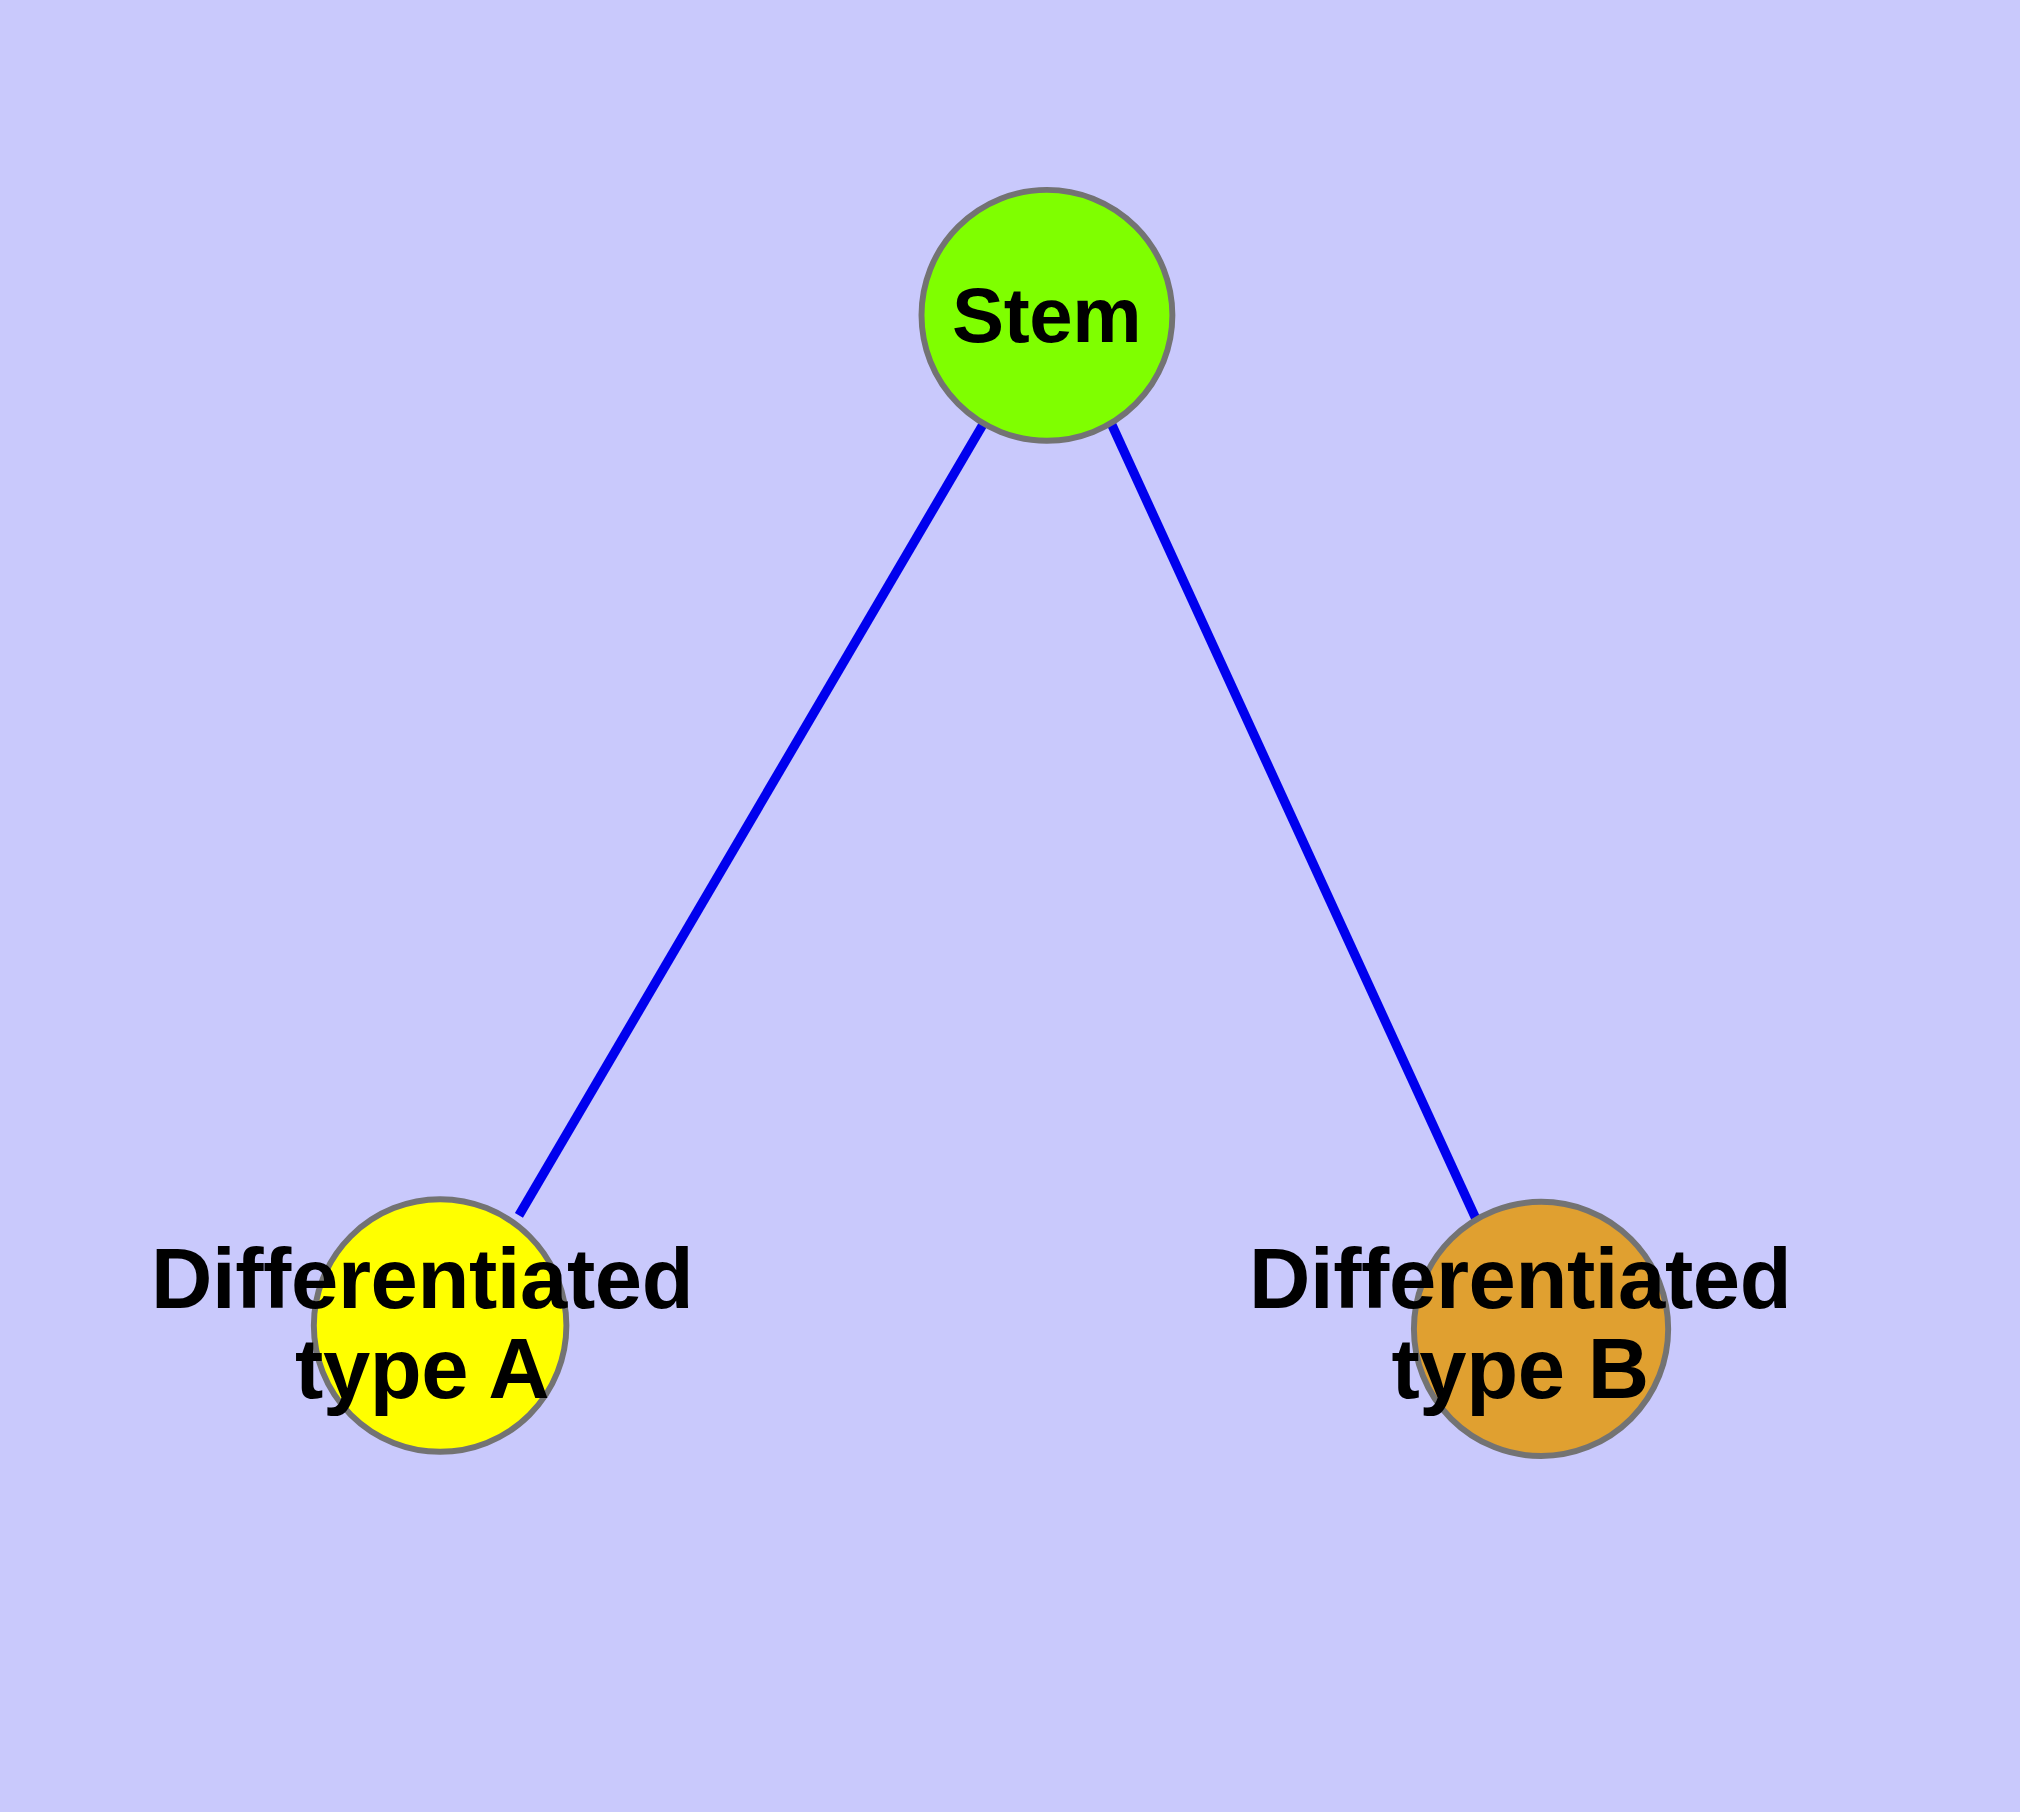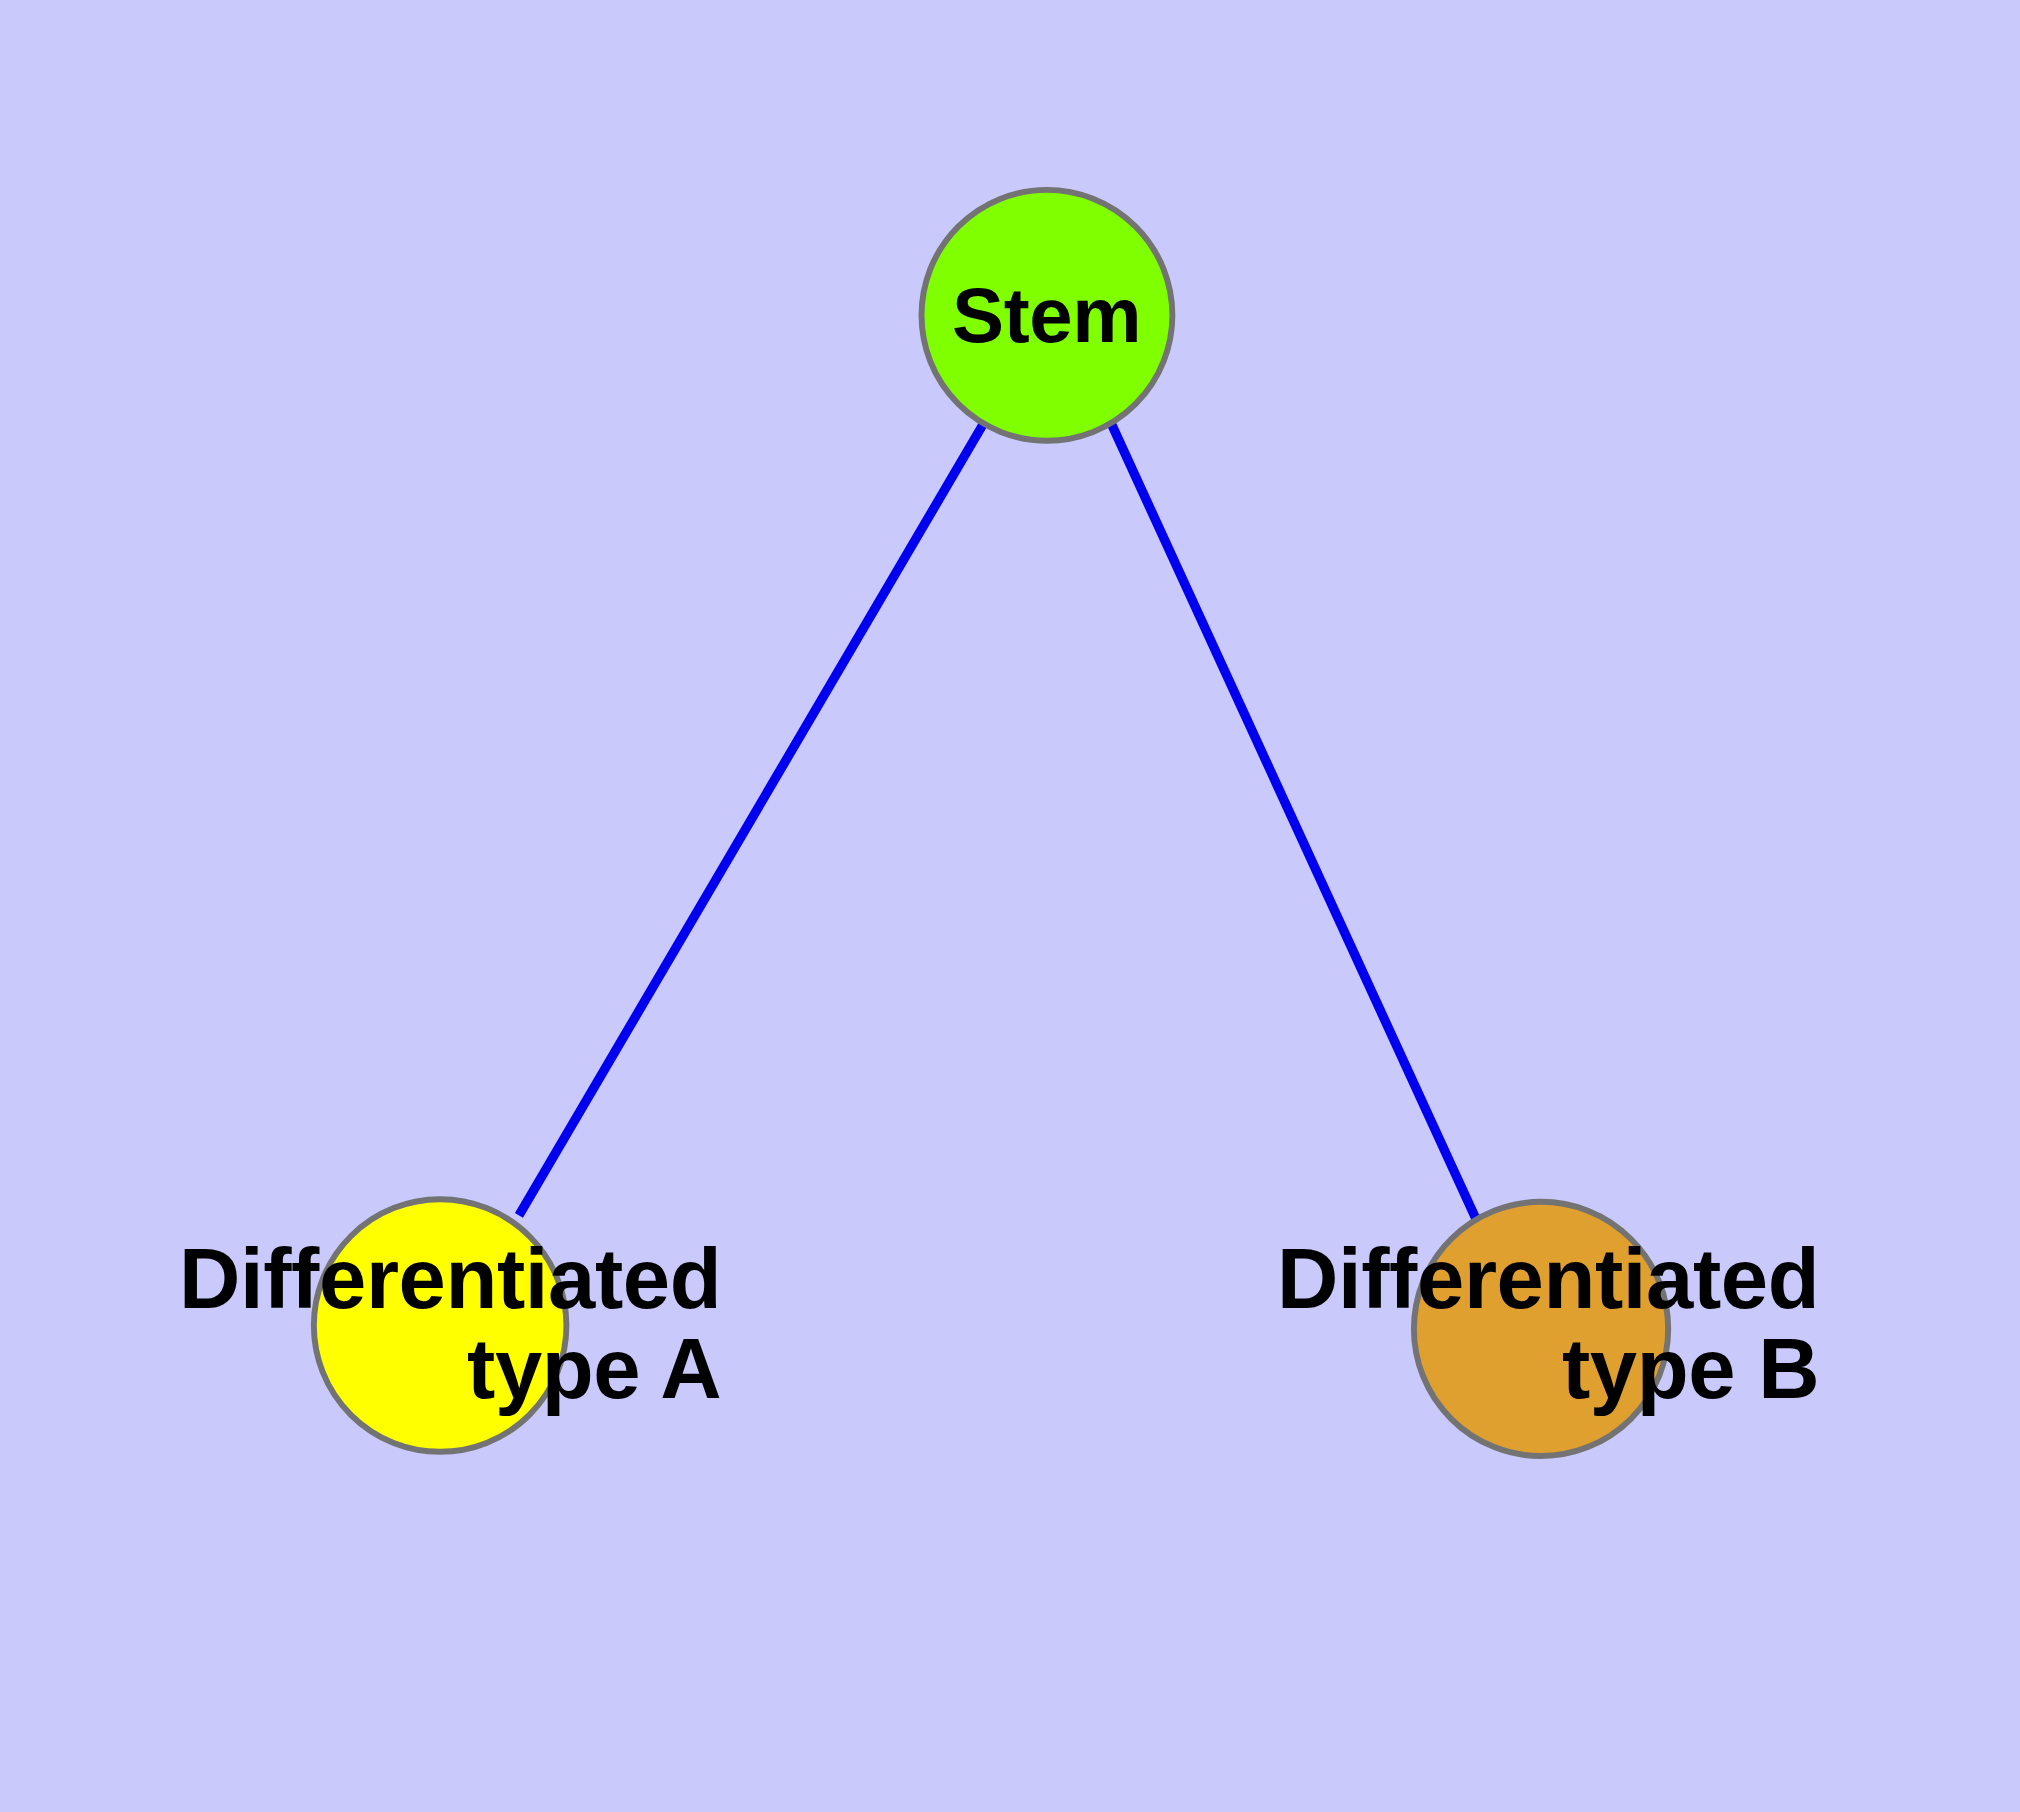--- a/index.html
+++ b/index.html
@@ -24,32 +24,31 @@
     position: absolute;
     left: 0;
     top: 0;
     width: 2021px;
     height: 1812px;
   }
   .node-label {
     position: absolute;
     color: #000000;
     font-weight: bold;
-    text-align: right;
+    text-align: center;
     white-space: pre;
     line-height: 1.06;
     pointer-events: none;
     letter-spacing: -0.4px;
   }
   .label-stem {
     font-size: 78px;
   }
   .label-diff {
     font-size: 85px;
-    margin-left: 28px;
   }
 </style>
 </head>
 <body>
 
 <div id="stage" style="width: 2021px; height: 1812px;">
 
   <div id="canvas-bg" style="background: rgb(201, 201, 252);"></div>
 
   <svg id="graph-svg" viewBox="0 0 2384 2138" xmlns="http://www.w3.org/2000/svg">

